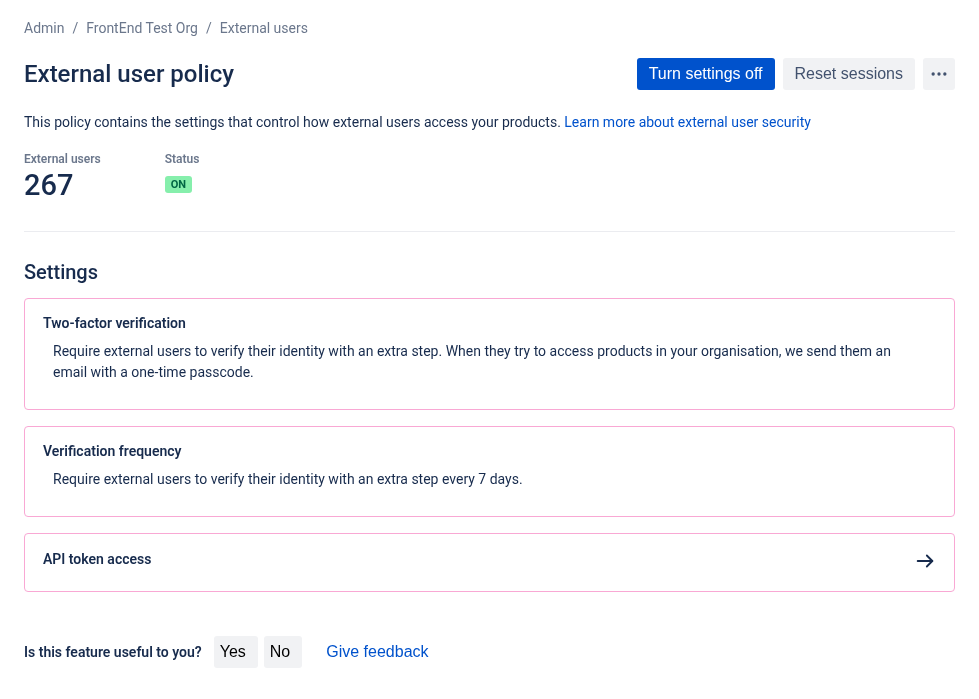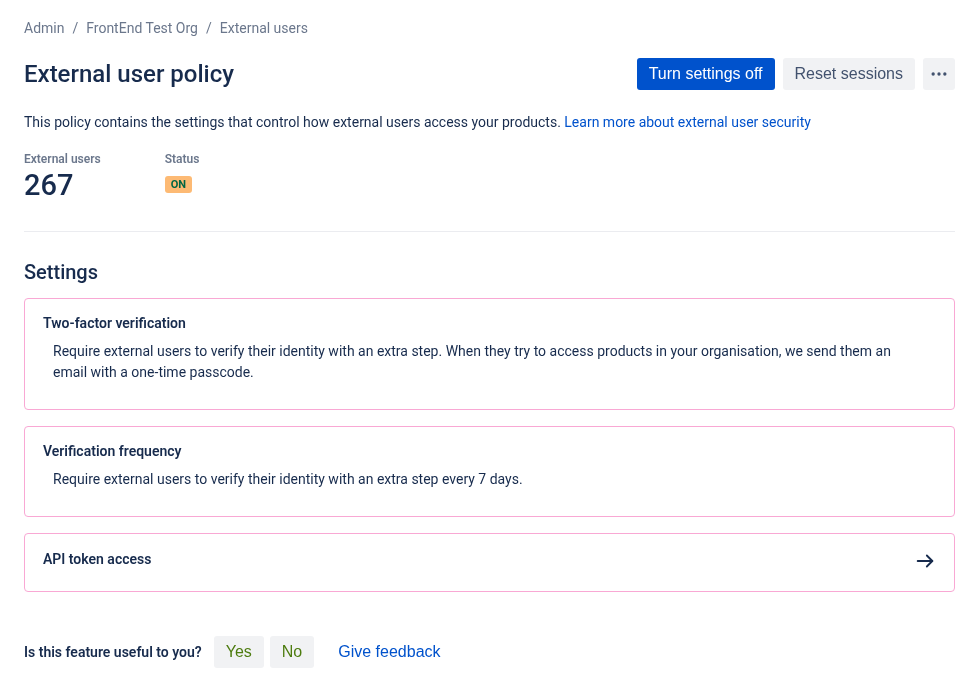--- a/index.html
+++ b/index.html
@@ -68,21 +68,22 @@
     background: #F1F2F4;
     color: #42526E;
   }
   .btn-icon {
     width: 32px;
     padding: 0;
     background: #F1F2F4;
   }
   .btn-subtle {
     background: #F1F2F4;
-    color: #4d7c0f;
+    color: #000000;
+    padding-left: 6px;
   }
   .btn-link {
     background: transparent;
     color: #0052CC;
   }
   
   .intro {
     margin-top: 24px;
     font-size: 14px;
     color: #172B4D;
@@ -107,21 +108,21 @@
     margin-bottom: 2px;
   }
   .stat-value-big {
     font-size: 29px;
     font-weight: 500;
     color: #172B4D;
     line-height: 1.2;
   }
   .badge-on {
     display: inline-block;
-    background: #fdba74;
+    background: #86efac;
     color: #006644;
     font-size: 11px;
     font-weight: 700;
     padding: 2px 6px;
     border-radius: 3px;
     margin-top: 8px;
   }
   
   .settings-heading {
     font-size: 20px;

